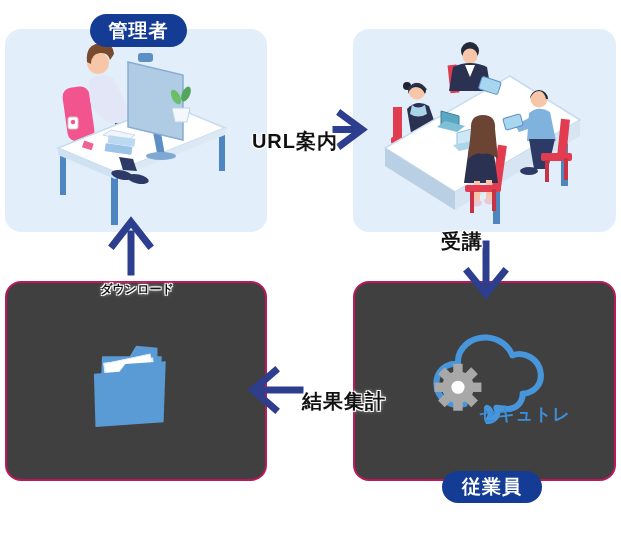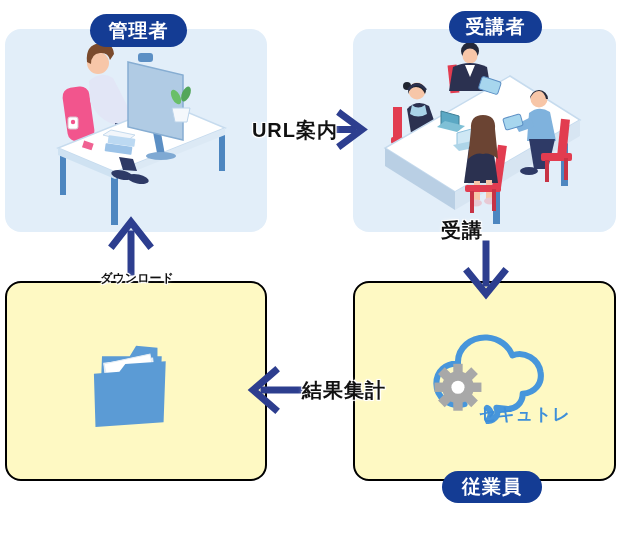--- a/index.html
+++ b/index.html
@@ -2,32 +2,33 @@
 <html><head>
 <meta charset="utf-8">
 <style>
   html,body{margin:0;padding:0;background:#fff;}
   .stage{
     position:relative;width:621px;height:539px;background:#ffffff;overflow:hidden;
     font-family:"Liberation Sans","DejaVu Sans",sans-serif;
   }
   .panel{position:absolute;border-radius:16px;box-sizing:border-box;}
   .panel--tint{background:#e2eef9;}
-  .panel--outline{background:#fef9c3;border:2px solid #000000;}
+  .panel--outline{background:#404040;border:2px solid #be185d;}
   .panel svg.fill{position:absolute;left:0;top:0;width:100%;height:100%;}
   .pill{
     position:absolute;background:#143c94;border-radius:17px;color:#ffffff;
     display:flex;align-items:center;justify-content:center;
     font-size:19px;font-weight:bold;letter-spacing:1px;white-space:nowrap;
     z-index:5;
   }
   .flow-label{
     position:absolute;color:#111111;font-size:20px;font-weight:bold;
     letter-spacing:1px;white-space:nowrap;z-index:4;
     text-shadow:-1px -1px 0 #fff,1px -1px 0 #fff,-1px 1px 0 #fff,1px 1px 0 #fff,0 0 4px #fff;
+    margin-top:11px;
   }
   .flow-label--sm{font-size:12px;letter-spacing:0;}
   .arrow{position:absolute;z-index:3;overflow:visible;}
   .arrow line,.arrow polyline{
     fill:none;stroke:#2d3e8f;stroke-width:7;stroke-linecap:square;stroke-linejoin:miter;
   }
   .logo-text{
     position:absolute;color:#3e8fd9;font-size:17px;font-weight:bold;
     letter-spacing:1px;white-space:nowrap;
   }
@@ -133,23 +134,20 @@
       <path d="M116 118 Q128 108 140 118 L145 154 L111 154 Z" fill="#2b3150"></path>
       <path d="M118 100 Q117 86 130 86 Q143 86 142 100 L145 130 Q136 123 130 125 Q123 123 115 130 Z" fill="#6b4433"></path>
       <rect x="121" y="152" width="6" height="19" fill="#f7c6a8"></rect>
       <rect x="133" y="151" width="6" height="19" fill="#f7c6a8"></rect>
       <ellipse cx="123" cy="174" rx="6" ry="3.5" fill="#e8c9d4"></ellipse>
       <ellipse cx="137" cy="172" rx="6" ry="3.5" fill="#e8c9d4"></ellipse>
       <rect x="112" y="156" width="36" height="7" rx="2" fill="#e23c50"></rect>
       <rect x="117" y="162" width="4" height="22" fill="#c73345"></rect>
       <rect x="139" y="160" width="4" height="22" fill="#c73345"></rect>
     </svg>
-  </div>
-  <div class="pill" style="left:449px;top:11px;width:93px;height:32px;">
-    <span>受講者</span>
   </div>
 
   <div class="panel panel--outline" style="left:5px;top:281px;width:262px;height:200px;">
     <svg style="position:absolute;left:72px;top:52px;width:110px;height:96px;" viewBox="0 0 100 90" aria-hidden="true">
       <g fill="#5b9bd5">
         <polygon points="20,20 46,20 52,10 72,12 72,20 76,20 74,74 18,74"></polygon>
       </g>
       <rect x="24" y="24" width="46" height="46" fill="#ffffff" stroke="#e3ecf4" transform="rotate(-6 47 47)"></rect>
       <rect x="26" y="22" width="44" height="44" fill="#ffffff" stroke="#e3ecf4" transform="rotate(-12 48 44)"></rect>
       <g transform="rotate(-4 45 58)">

